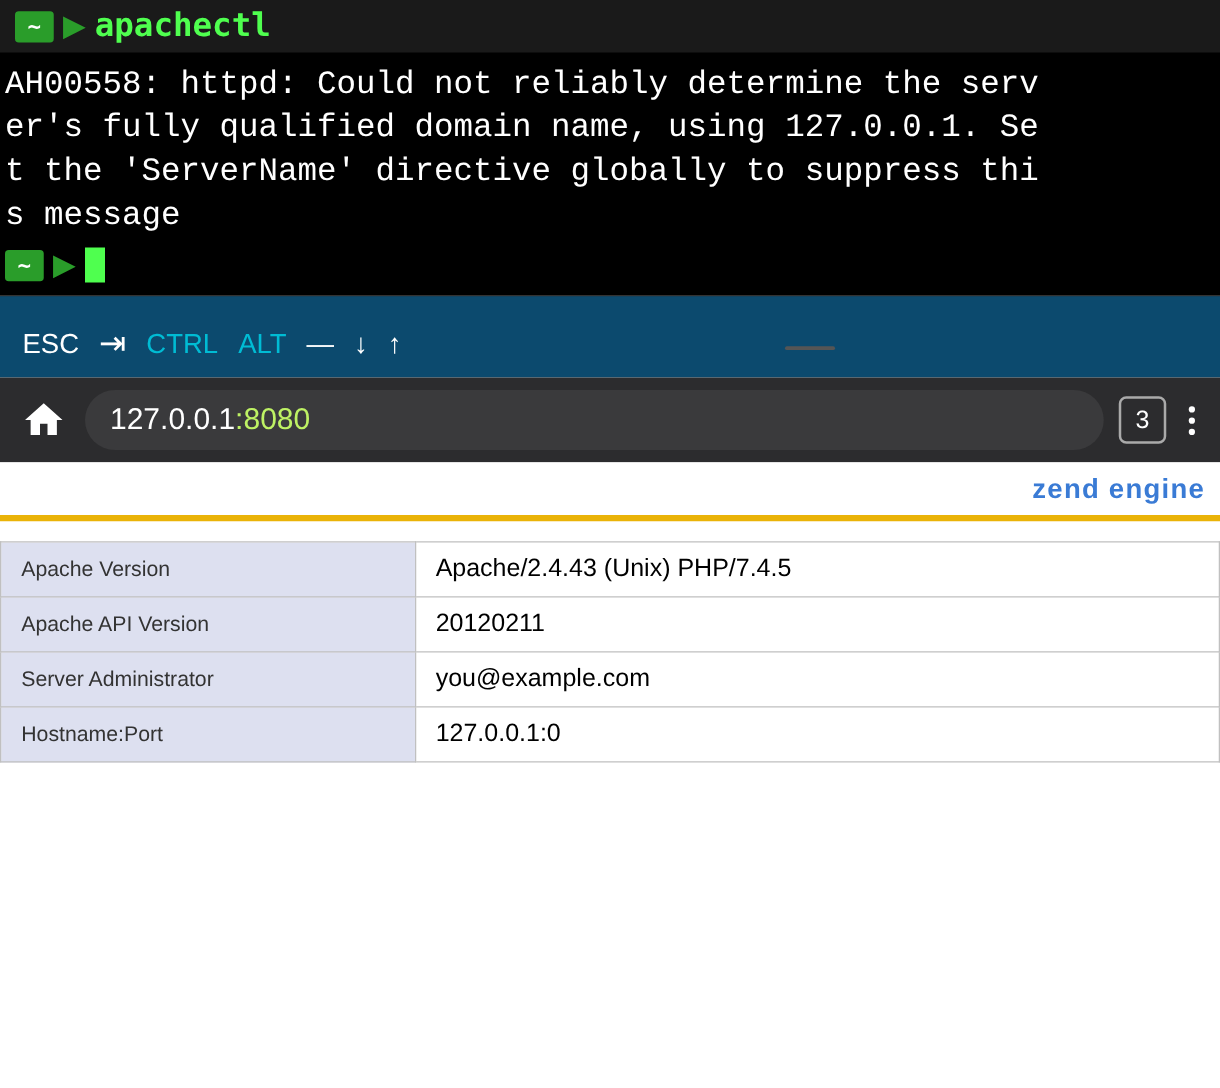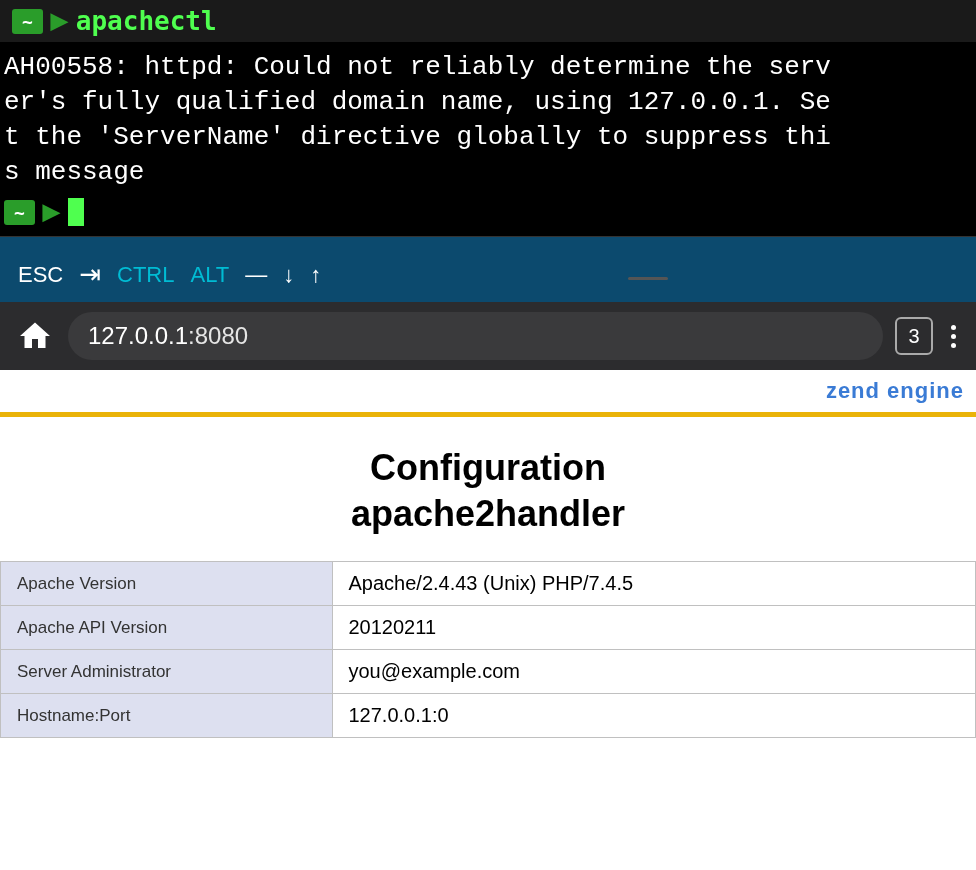--- a/index.html
+++ b/index.html
@@ -135,21 +135,21 @@
       align-items: center;
     }
 
     .browser-url-text {
       font-size: 24px;
       color: #fff;
       font-family: sans-serif;
     }
 
     .browser-url-text span.port {
-      color: #e5e5e5;
+      color: #bef264;
       margin-top: 28px;
     }
 
     .browser-tab-badge {
       background: transparent;
       border: 2px solid #aaa;
       border-radius: 6px;
       color: #fff;
       font-size: 20px;
       width: 38px;
@@ -298,24 +298,20 @@
   <div class="browser-menu-dots">
     <div class="dot"></div>
     <div class="dot"></div>
     <div class="dot"></div>
   </div>
 </div>
 
 <div class="web-content">
   <div class="web-header-strip">
     <span class="zend-engine-badge">zend engine</span>
-  </div>
-  <div class="web-title-section">
-    <div class="web-title-main">Configuration</div>
-    <div class="web-title-sub">apache2handler</div>
   </div>
   <table class="info-table">
     <tbody id="info-table-body">
     <tr>
           <td>Apache Version</td>
           <td>Apache/2.4.43 (Unix) PHP/7.4.5</td>
         </tr>
         <tr>
           <td>Apache API Version</td>
           <td>20120211</td>

